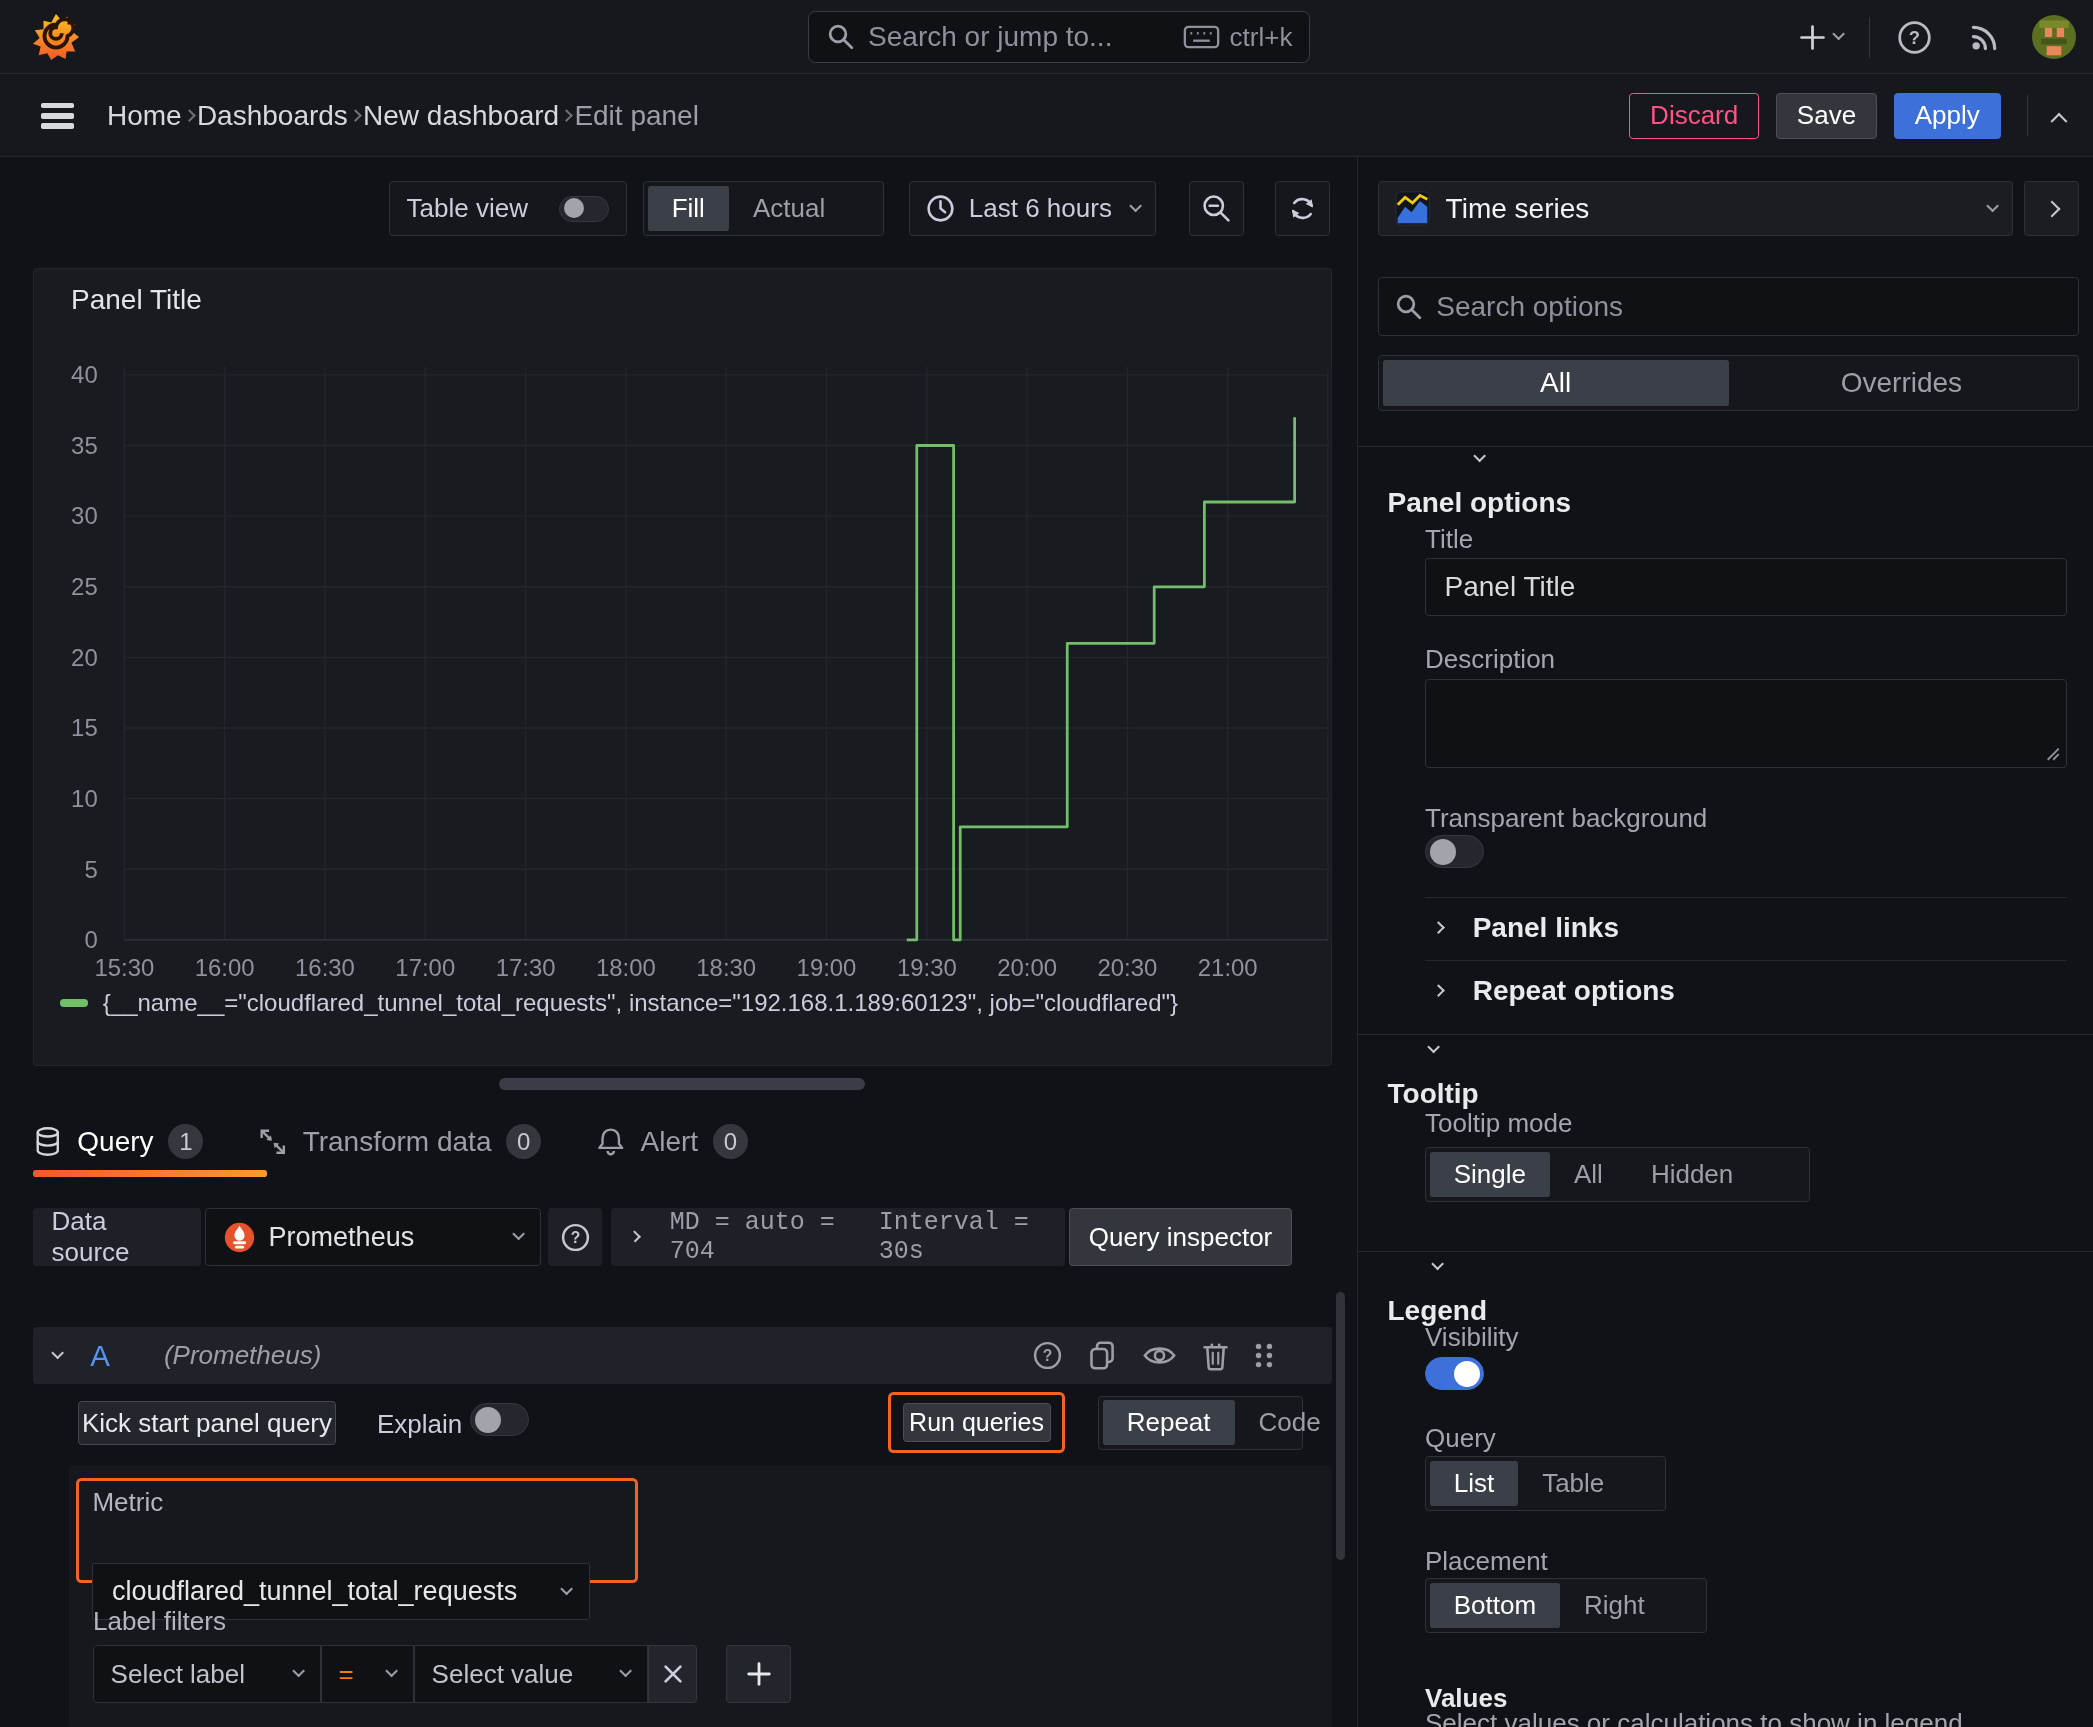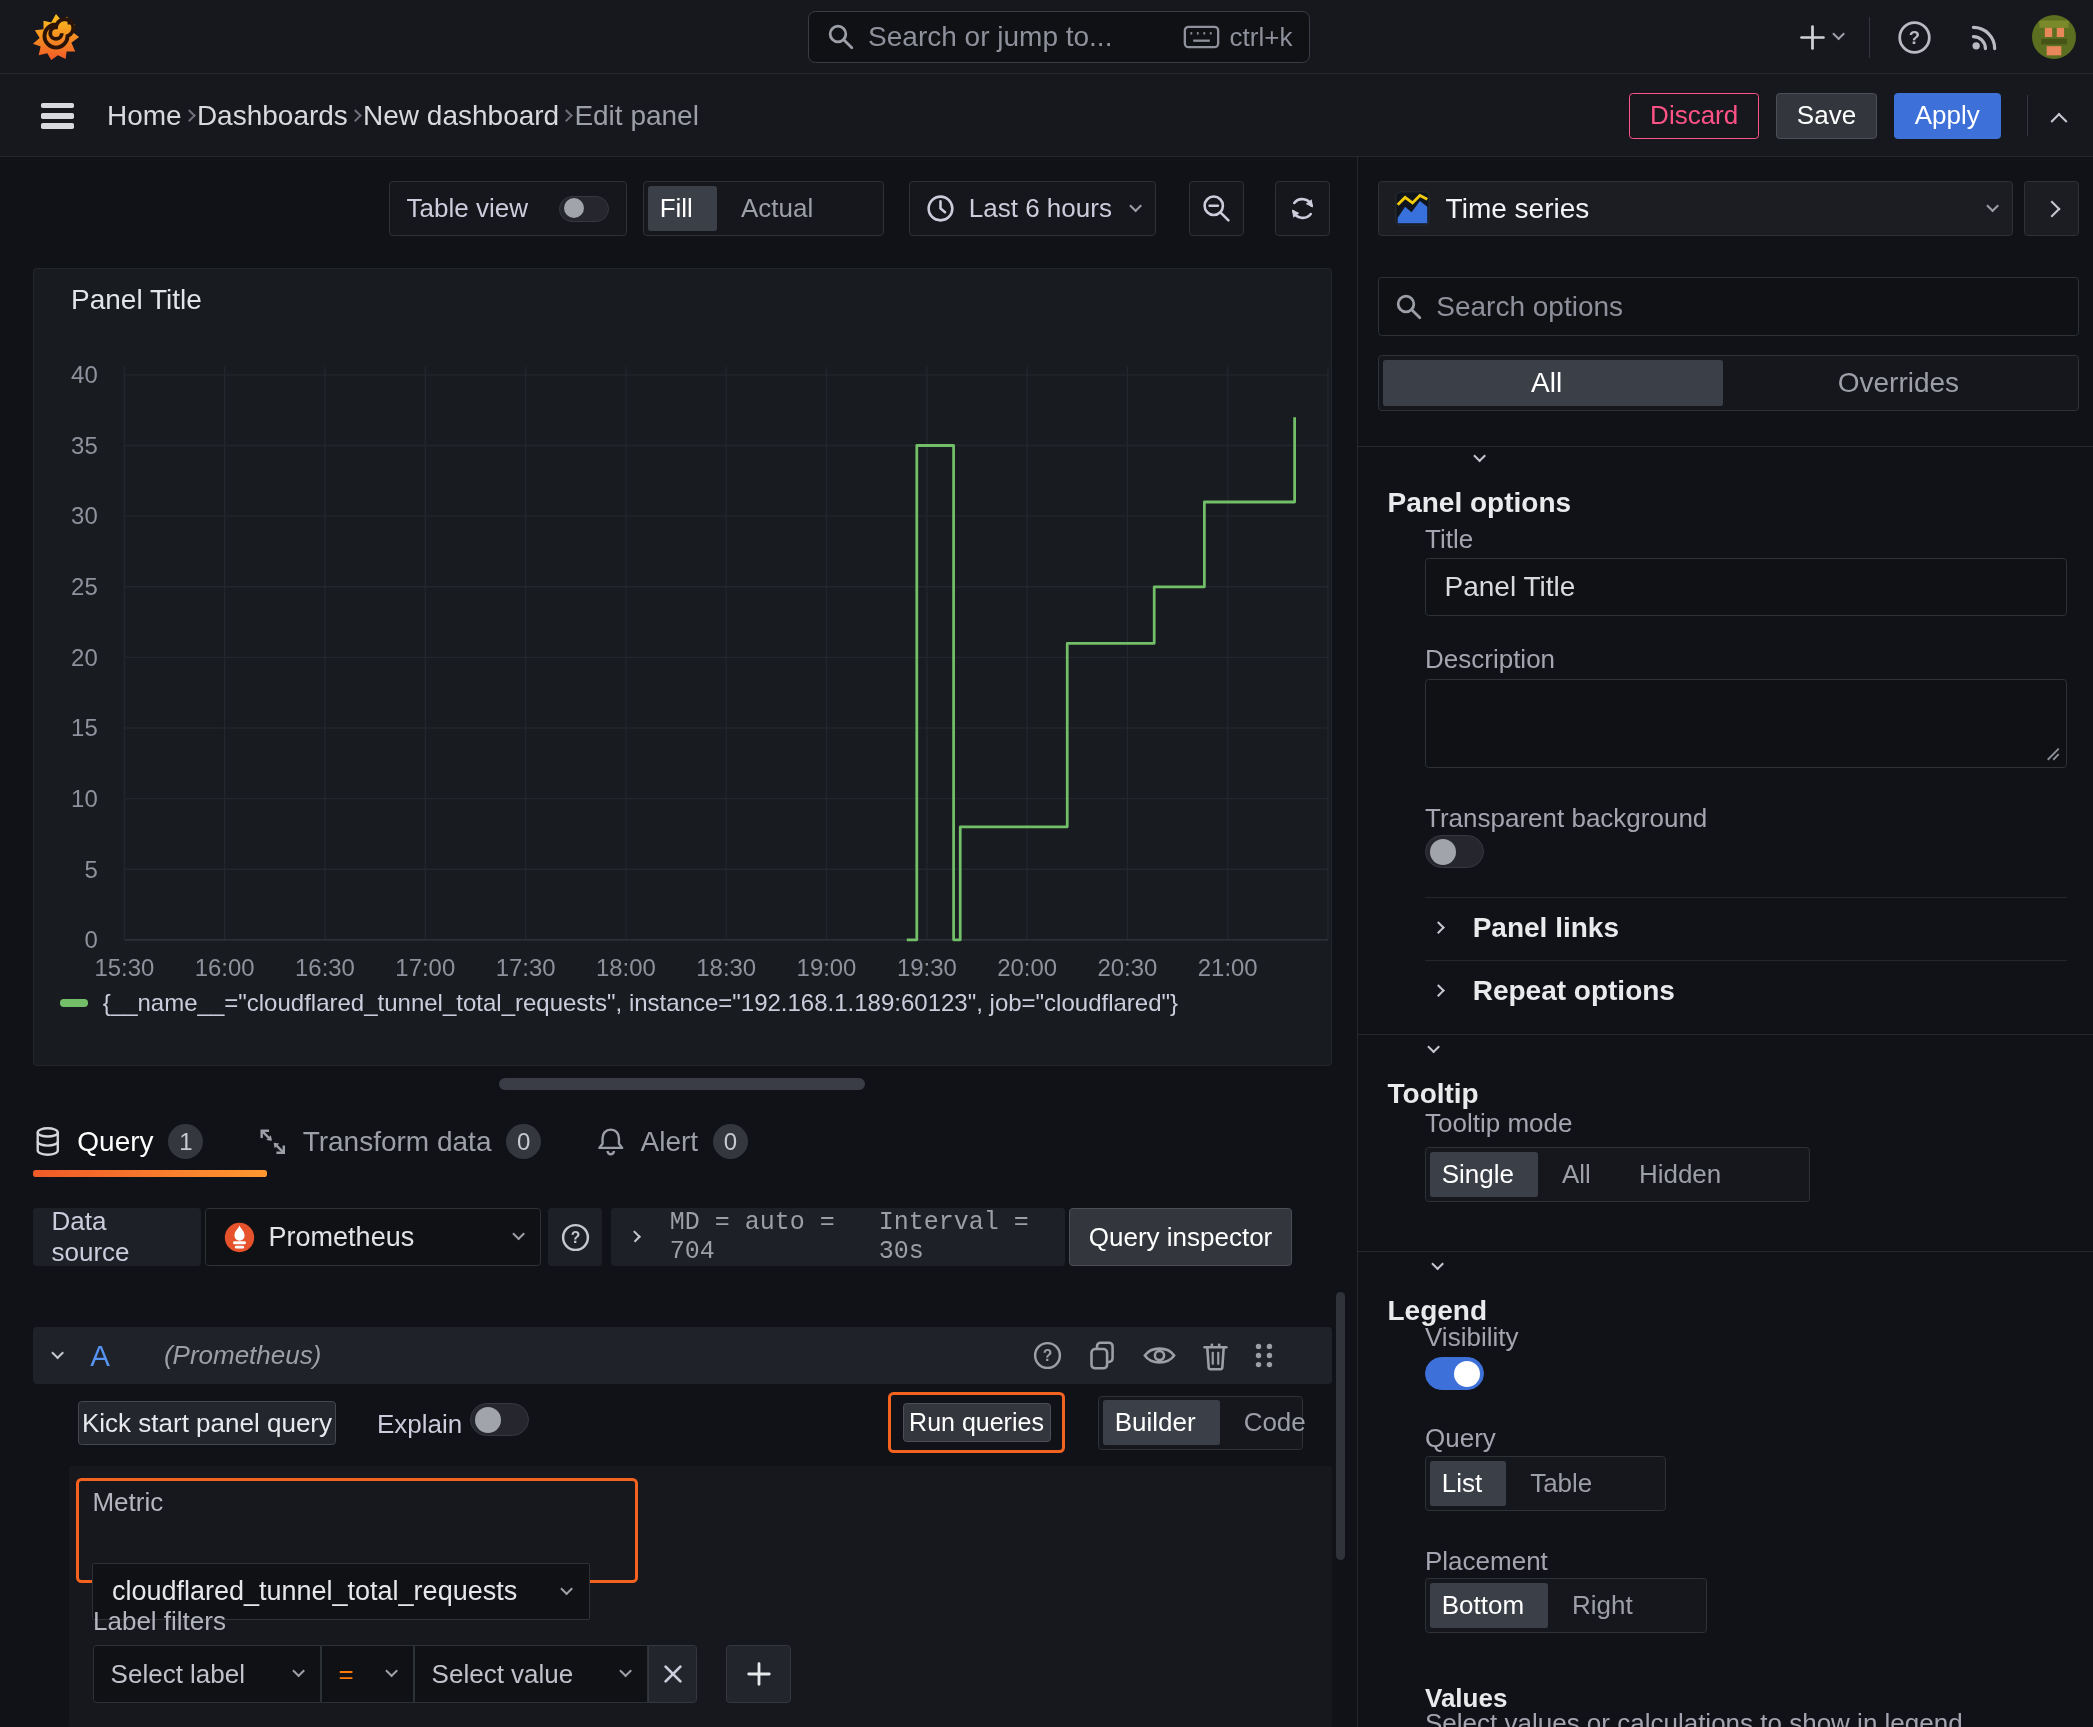--- a/index.html
+++ b/index.html
@@ -34,21 +34,21 @@
   .chev.down { transform:rotate(45deg) translate(-1.8px,-1.8px); }
   .chev.right { transform:rotate(-45deg); }
   .chev.up { transform:rotate(-135deg) translate(-3.7px,-3.7px); }
   .chev.sm { width:9.2px; height:9.2px; border-width:2.3px; }
 
   
   .toolbar-item { position:absolute; top:181px; height:55px; border:0.9px solid #2c3235; border-radius:3.7px; background:#16171c; display:flex; align-items:center; color:#ccccdc; font-size:26px; }
   .tv { left:389px; width:238px; padding:0 16.6px; justify-content:space-between; }
   .seg { padding:3.7px; gap:0; }
   .seg .opt { height:100%; display:flex; align-items:center; justify-content:center; color:#9d9fa8; border-radius:2.8px; padding:0 24px; font-size:26px; }
-  .seg .opt.sel { background:#3b3f47; color:#fff;padding-left:12px; }
+  .seg .opt.sel { background:#3b3f47; color:#fff; }
   .fillactual { left:643px; width:241px; }
   .timepicker { left:909px; width:247px; padding:0 14.8px; gap:13px; }
   .iconbtn { display:flex; align-items:center; justify-content:center; }
   .zoomout { left:1189px; width:55px; }
   .refresh { left:1275px; width:55px; }
 
   
   .panel-card { position:absolute; left:33px; top:268px; width:1299px; height:798px; background:#181b1f; border:0.9px solid #24262c; border-radius:3.7px; }
   .panel-title { position:absolute; left:37px; top:14.8px; font-size:28px; color:#e4e5e9; }
   .panel-chart { position:absolute; left:0; top:0; width:100%; height:100%; }
@@ -411,21 +411,21 @@
   <div class="qactions">
     <button class="btn-kick">Kick start panel query</button>
     <span class="explain-label">Explain</span>
     <span class="toggle" style="position:absolute; left:470px; top:11px;">
         <span class="knob"></span>
       </span>
     <div class="orange-box runbox">
       <button class="btn-run">Run queries</button>
     </div>
     <div class="toolbar-item seg buildercode" style="position:absolute; top:3.7px;">
-      <span class="opt sel">Builder</span>
+      <span class="opt sel">Repeat</span>
       <span class="opt">Code</span>
     </div>
   </div>
 
   <div class="metric-panel">
     <div class="orange-box metricbox">
       <span class="form-label">Metric</span>
       <div class="metric-dd">
         <span style="flex:1">cloudflared_tunnel_total_requests</span>
         <span class="chev down sm" style="color:#9d9fa8"></span>

